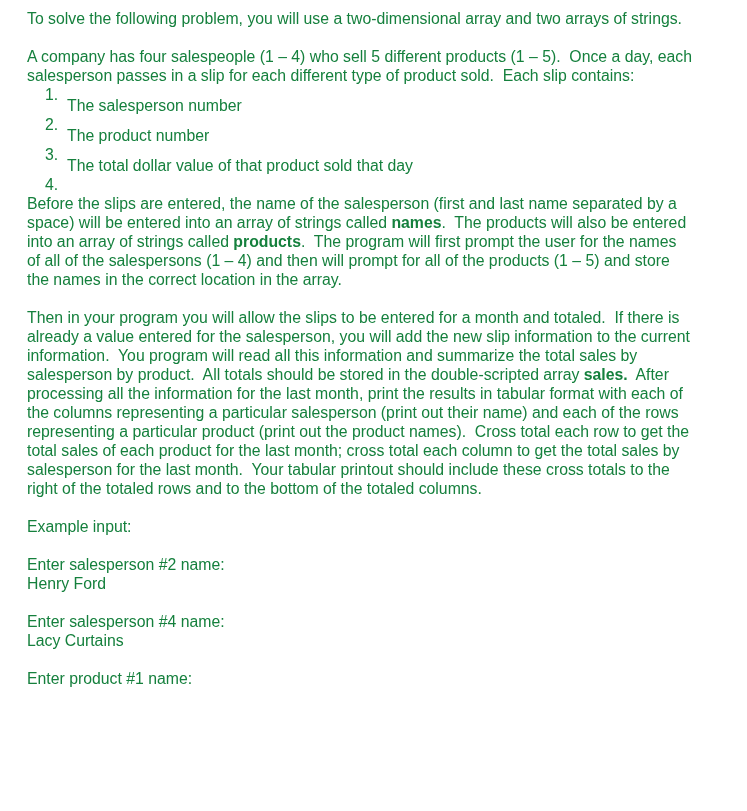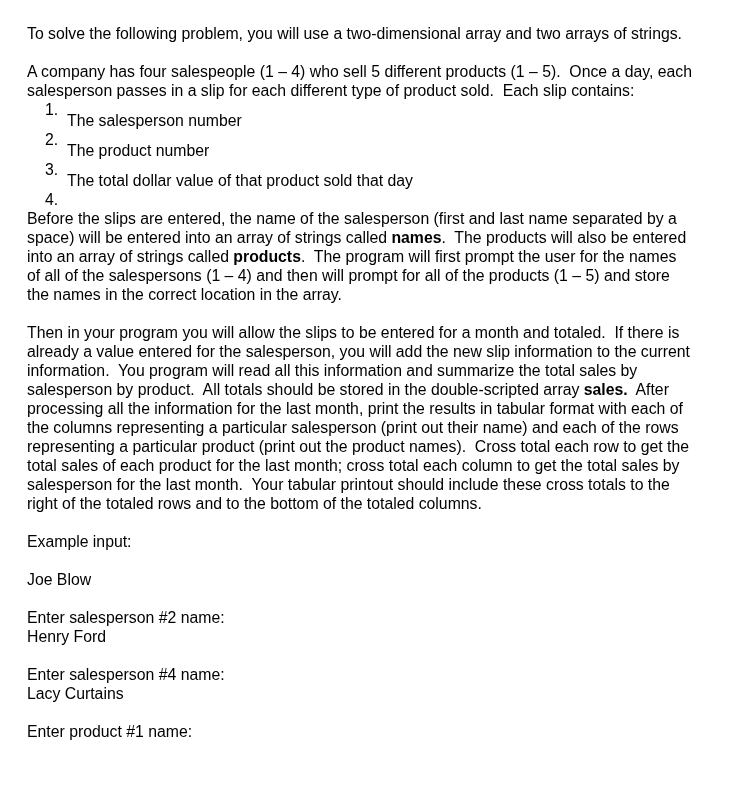--- a/index.html
+++ b/index.html
@@ -7,26 +7,26 @@
     padding: 0;
     background: #ffffff;
   }
   body {
     width: 747px;
     height: 811px;
     overflow: hidden;
   }
   .doc {
     box-sizing: content-box;
-    padding: 24px 12px 0 27px;
+    padding: 9px 12px 0 27px;
     width: 666px;
     font-family: "Liberation Sans", sans-serif;
     font-size: 15.8px;
     line-height: 19px;
-    color: #000000;
+    color: #15803d;
   }
   .doc p {
     margin: 19px 0 0 0;
     white-space: pre-wrap;
   }
   .doc p.flush {
     margin-top: 0;
   }
   .slip-list {
     list-style: none;
@@ -85,21 +85,20 @@
       </li>
   </ol>
 
   <p class="flush"><span>Before the slips are entered, the name of the salesperson (first and last name separated by a space) will be entered into an array of strings called </span><strong>names</strong><span>.  The products will also be entered into an array of strings called </span><strong>products</strong><span>.  The program will first prompt the user for the names of all of the salespersons (1 – 4) and then will prompt for all of the products (1 – 5) and store the names in the correct location in the array.</span></p>
 
   <p><span>Then in your program you will allow the slips to be entered for a month and totaled.  If there is already a value entered for the salesperson, you will add the new slip information to the current information.  You program will read all this information and summarize the total sales by salesperson by product.  All totals should be stored in the double-scripted array </span><strong>sales.</strong><span>  After processing all the information for the last month, print the results in tabular format with each of the columns representing a particular salesperson (print out their name) and each of the rows representing a particular product (print out the product names).  Cross total each row to get the total sales of each product for the last month; cross total each column to get the total sales by salesperson for the last month.  Your tabular printout should include these cross totals to the right of the totaled rows and to the bottom of the totaled columns.</span></p>
 
   <p>Example input:</p>
 
   <div class="io-block">
-    <div class="io-line">Joe Blow</div>
   </div>
 
   <div class="io-block">
     <div class="io-line">Enter salesperson #2 name:</div>
     <div class="io-line">Henry Ford</div>
   </div>
 
 
   <div class="io-block">
     <div class="io-line">Enter salesperson #4 name:</div>

